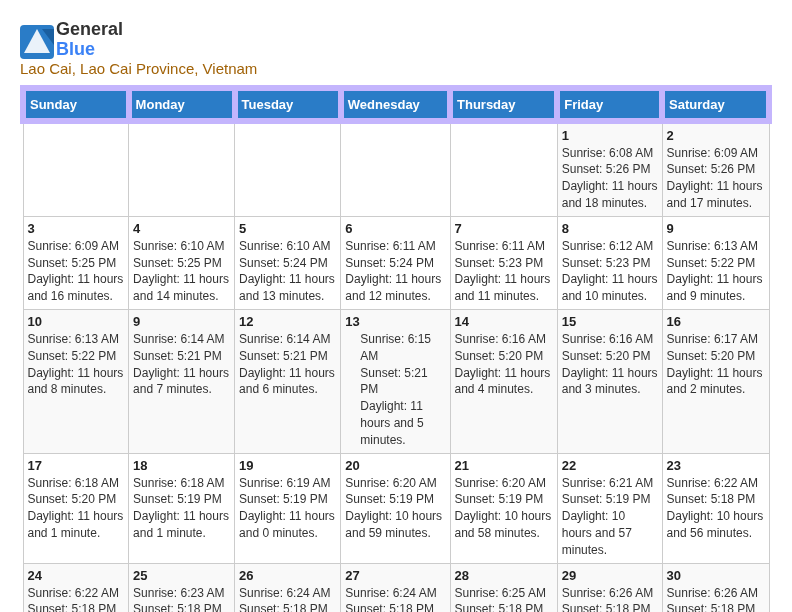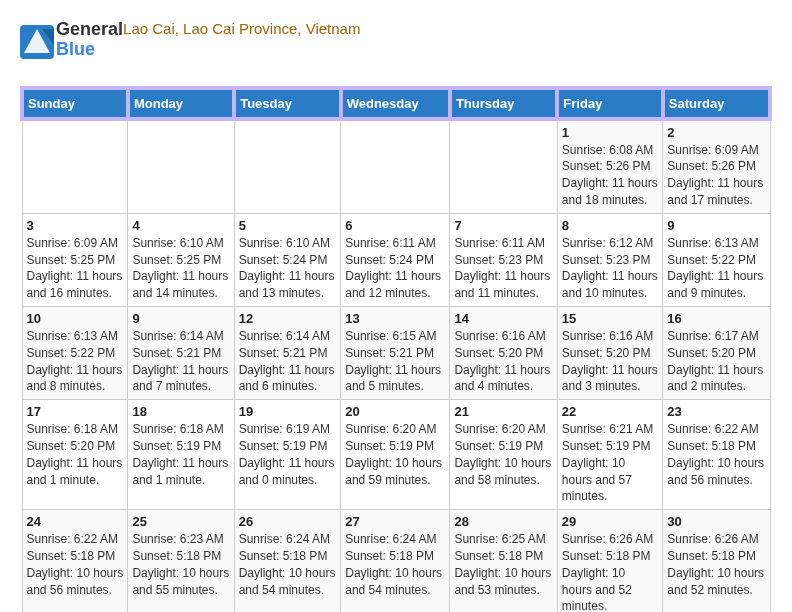--- a/index.html
+++ b/index.html
@@ -5,23 +5,24 @@
     * { box-sizing: border-box; margin: 0; padding: 0; }
     body {
       font-family: Arial, sans-serif;
       background: #fff;
       width: 792px;
       min-height: 612px;
       padding: 20px;
     }
     .header {
       display: flex;
-      justify-content: flex-start;
+      justify-content: flex-end;
       align-items: flex-start;
-      margin-bottom: 26px;
+      margin-bottom: 8px;
+      flex-direction: column;
     }
     .logo {
       display: flex;
       align-items: center;
     }
     .logo-text {
       display: flex;
       flex-direction: column;
       font-size: 18px;
       font-weight: bold;
@@ -52,21 +53,21 @@
       border-collapse: collapse;
       font-size: 11px;
     }
     thead th {
       background: #2a7cc7;
       color: #fff;
       padding: 6px 4px;
       text-align: left;
       font-weight: bold;
       font-size: 13px;
-      border: 4px solid #c4b5fd;
+      border: 6px solid #c4b5fd;
     }
     tbody td {
       border: 1px solid #ccc;
       vertical-align: top;
       padding: 4px;
       width: 113px;
       height: 90px;
       background: #fff;
     }
     tbody tr:nth-child(odd) td {
@@ -200,21 +201,21 @@
 Daylight: 11 hours and 7 minutes.</div>
         </td>
         <td>
           <span class="day-num">12</span>
           <div class="day-info" style="white-space: pre-line;">Sunrise: 6:14 AM
 Sunset: 5:21 PM
 Daylight: 11 hours and 6 minutes.</div>
         </td>
         <td>
           <span class="day-num">13</span>
-          <div class="day-info" style="white-space: pre-line;">Sunrise: 6:15 AM
+          <div class="day-info" style="white-space: pre-line; margin-left: 15px;">Sunrise: 6:15 AM
 Sunset: 5:21 PM
 Daylight: 11 hours and 5 minutes.</div>
         </td>
         <td>
           <span class="day-num">14</span>
           <div class="day-info" style="white-space: pre-line;">Sunrise: 6:16 AM
 Sunset: 5:20 PM
 Daylight: 11 hours and 4 minutes.</div>
         </td>
         <td>

